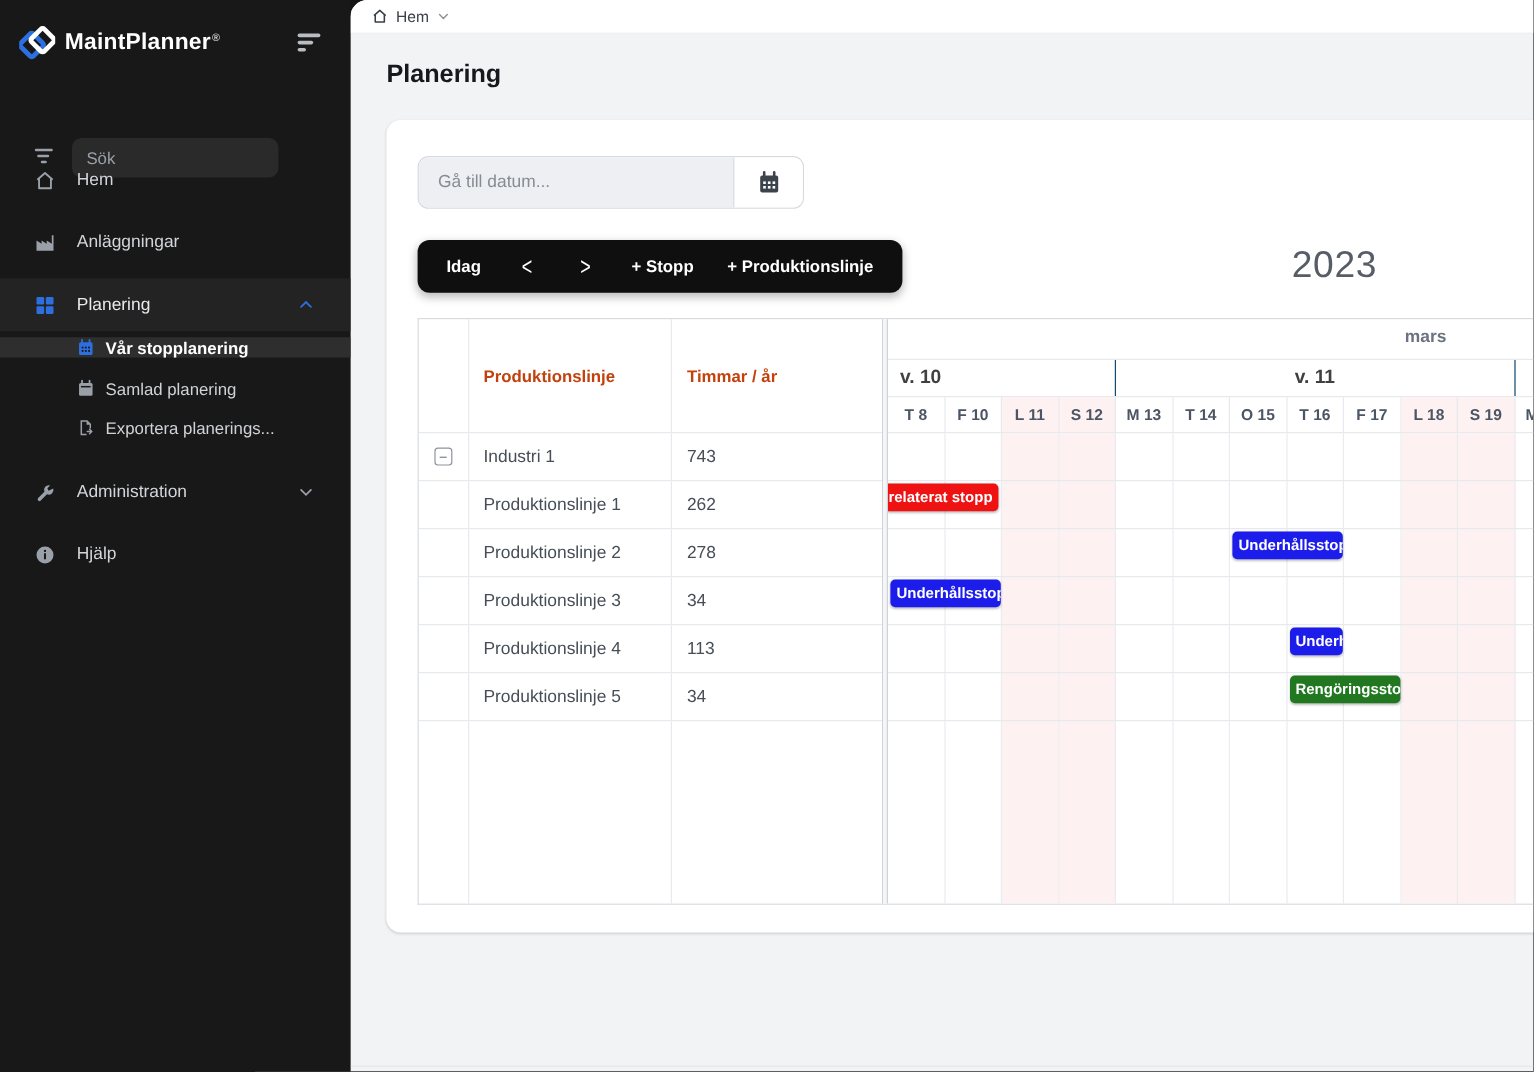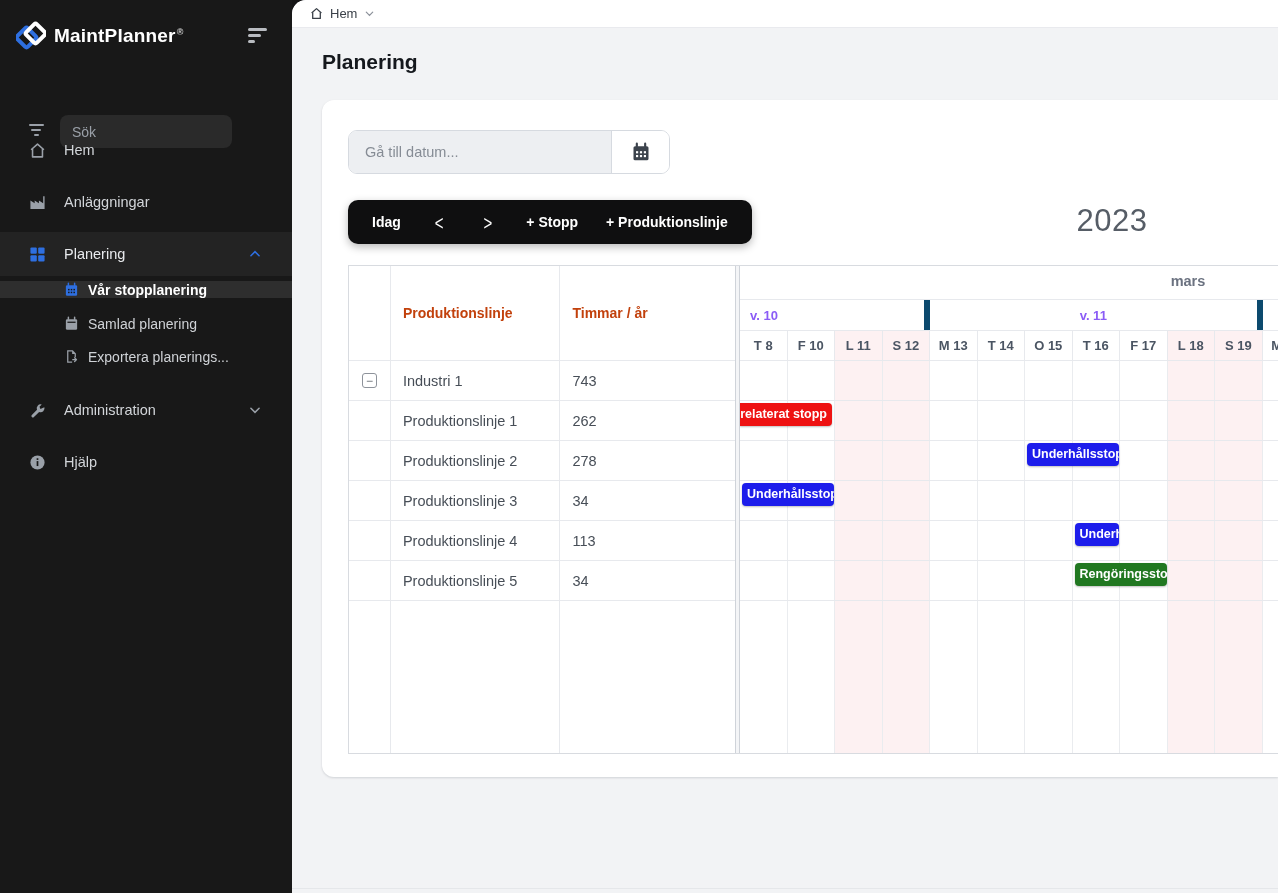--- a/index.html
+++ b/index.html
@@ -88,22 +88,22 @@
                   font-size:12px; line-height:12px; display:flex; align-items:center; justify-content:center; cursor:pointer; background:#fff; }
 
   .divider { width:4px; flex:none; background:#f4f5f7; border-right:1px solid #cfd3d9; }
 
   .cal-part { position:relative; flex:1; overflow:hidden; }
   .cal-inner { position:absolute; left:0; top:0; width:570px; height:100%; }
   .month-row { position:relative; height:34px; border-bottom:1px solid #e7e9ed; }
   .month-label { position:absolute; left:408px; top:7px; width:80px; text-align:center;
                  font-size:14.5px; font-weight:700; color:#6b7280; }
   .week-row { height:31px; display:flex; border-bottom:1px solid #e7e9ed; }
-  .week-cell { height:100%; display:flex; align-items:center; font-size:13px; font-weight:700; color:#8b5cf6;
-               border-right:6px solid #0c4a6e; }
+  .week-cell { height:100%; display:flex; align-items:center; font-size:16px; font-weight:700; color:#404040;
+               border-right:1px solid #0c4a6e; }
   .week-left { padding-left:10px; justify-content:flex-start; }
   .week-center { justify-content:center; }
   .day-row { height:30px; display:flex; border-bottom:1px solid #e7e9ed; }
   .day-cell { width:47.5px; height:100%; flex:none; display:flex; align-items:center; justify-content:center;
               font-size:13px; font-weight:700; color:#4b5563; border-right:1px solid #e7e9ed; }
   .day-cell.wknd { background:#fdf1f2; }
   .cal-body { position:relative; height:392px; }
   .body-col { position:absolute; top:0; bottom:0; width:47.5px; border-right:1px solid #eaecef; }
   .body-col.wknd { background:#fdf1f2; }
   .row-line { position:absolute; left:0; width:570px; height:40px; border-bottom:1px solid #e7e9ed; }

